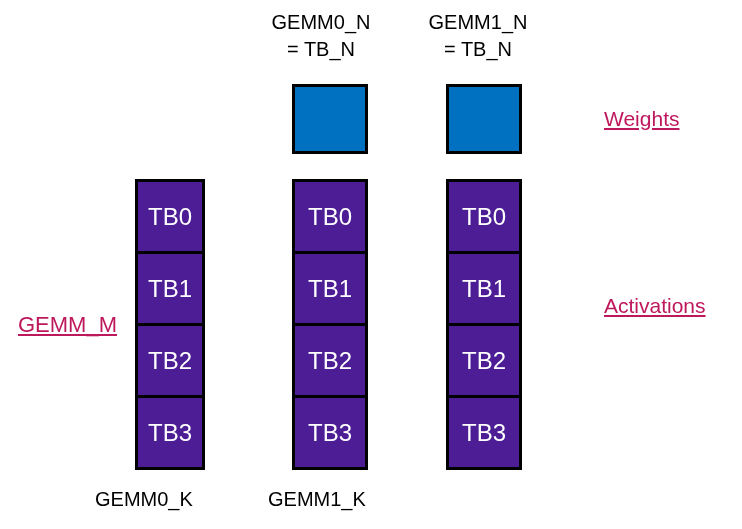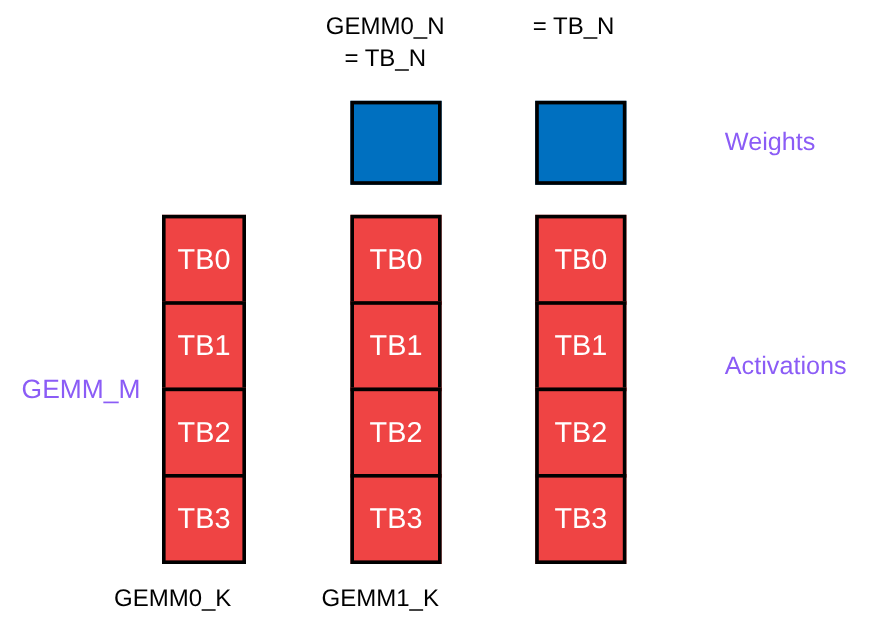--- a/index.html
+++ b/index.html
@@ -11,24 +11,25 @@
   #canvas {
     position: relative;
     width: 742px;
     height: 529px;
     background: #ffffff;
     overflow: hidden;
     padding-left: 19px;
   }
   .label {
     position: absolute;
-    color: #8b5cf6;
+    color: #be185d;
     font-size: 21px;
     white-space: nowrap;
     line-height: 1.25;
+    text-decoration: underline;
   }
   
   .top-label {
     position: absolute;
     top: 9px;
     width: 200px;
     text-align: center;
     color: #000000;
     font-size: 20px;
     line-height: 27px;
@@ -53,21 +54,21 @@
     display: flex;
     flex-direction: column;
   }
   #activation-column-0 { left: 135px; }
   #activation-column-1 { left: 292px; }
   #activation-column-2 { left: 446px; }
   .tb-cell {
     width: 64px;
     height: 69px;
     border: 3px solid #000000;
-    background: #ef4444;
+    background: #4c1d95;
     display: flex;
     align-items: center;
     justify-content: center;
     color: #ffffff;
     font-size: 24px;
   }
   #activation-column-1 .tb-cell,
   #activation-column-2 .tb-cell { width: 70px; }
   .tb-cell + .tb-cell { margin-top: -3px; }
   
@@ -89,20 +90,21 @@
 </head>
 <body>
 
 <div id="canvas">
 
   <div id="top-label-0" class="top-label">
     <div>GEMM0_N</div>
     <div>= TB_N</div>
   </div>
   <div id="top-label-1" class="top-label">
+    <div>GEMM1_N</div>
     <div>= TB_N</div>
   </div>
 
   <div id="weight-block-0" class="weight-block"></div>
   <div id="weight-block-1" class="weight-block"></div>
 
   <div id="weights-label" class="label">Weights</div>
 
   <div id="activation-column-0" class="activation-column">
     <div class="tb-cell">TB0</div>

